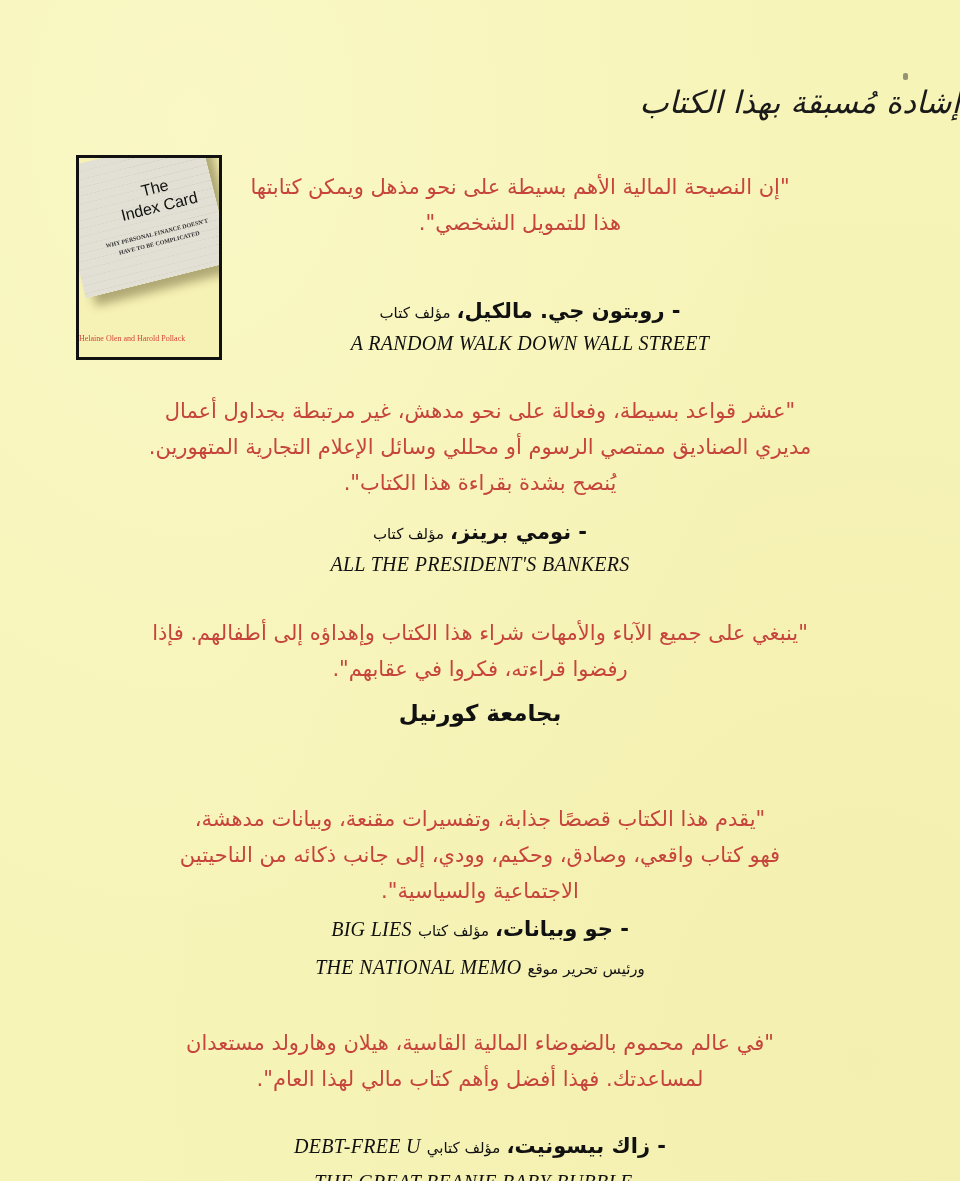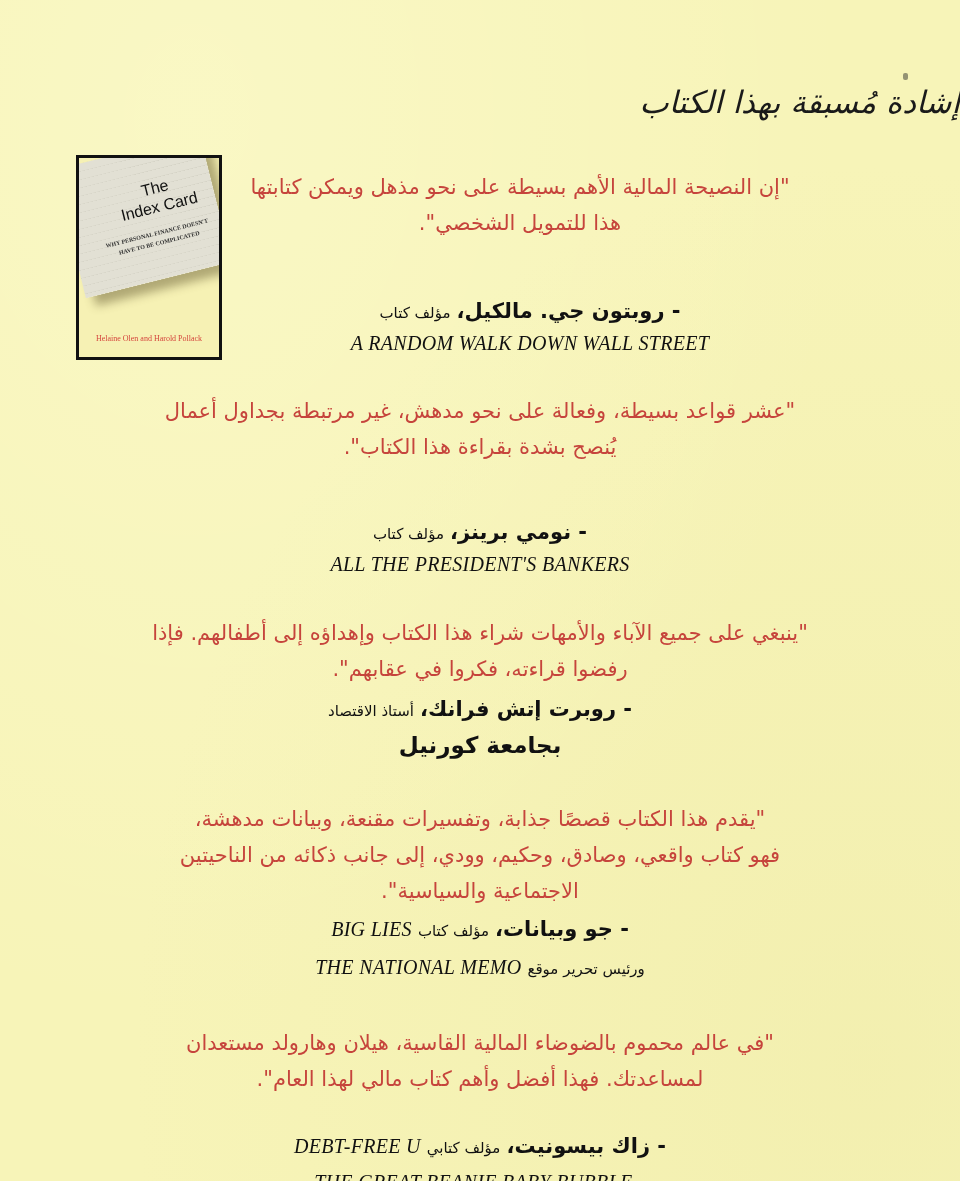--- a/index.html
+++ b/index.html
@@ -32,21 +32,21 @@
     position: absolute; left: 8px; top: 20px; width: 140px;
     transform: rotate(-14deg); text-align: center;
     font-family: "Liberation Sans", sans-serif; font-size: 16px; line-height: 19px; color: #111;
   }
   .cover .card-sub {
     position: absolute; left: 14px; top: 70px; width: 130px;
     transform: rotate(-14deg); text-align: center;
     font-family: "Liberation Serif", serif; font-size: 6px; line-height: 10px; color: #333; font-weight: bold;
   }
   .cover .authors {
-    position: absolute; left: 0; bottom: 14px; width: 100%; text-align: center;
+    position: absolute; left: 0; bottom: 14px; width: 100%; 
     font-family: "Liberation Serif", serif; font-size: 8px; color: #d5453c;
   }
   .block { position: absolute; left: 0; width: 960px; direction: rtl; text-align: center; }
   .quote {
     color: #c6443c; font-size: 21px; line-height: 36px;
   }
   .attr { font-size: 19px; line-height: 30px; color: #111; }
   .attr b { font-weight: bold; font-size: 21px; }
   .attr .role { font-size: 15px; }
   .booktitle {
@@ -87,42 +87,39 @@
     <div class="attr">
       <b>- روبتون جي. مالكيل،</b>
       <span class="role">مؤلف كتاب</span>
     </div>
     <div class="attr"><span class="booktitle">A RANDOM WALK DOWN WALL STREET</span></div>
   </div>
 
   <div class="block" style="top:393px;">
     <div class="quote">
       <span class="line">"عشر قواعد بسيطة، وفعالة على نحو مدهش، غير مرتبطة بجداول أعمال</span>
+      <span class="line">مديري الصناديق ممتصي الرسوم أو محللي وسائل الإعلام التجارية المتهورين.</span>
       <span class="line">يُنصح بشدة بقراءة هذا الكتاب".</span>
     </div>
   </div>
   <div class="block" style="top:517px;">
     <div class="attr">
       <b>- نومي برينز،</b>
       <span class="role">مؤلف كتاب</span>
     </div>
     <div class="attr"><span class="booktitle">ALL THE PRESIDENT'S BANKERS</span></div>
   </div>
 
   <div class="block" style="top:615px;">
     <div class="quote">
       <span class="line">"ينبغي على جميع الآباء والأمهات شراء هذا الكتاب وإهداؤه إلى أطفالهم. فإذا</span>
       <span class="line">رفضوا قراءته، فكروا في عقابهم".</span>
     </div>
   </div>
   <div class="block" style="top:694px;">
-    <div class="attr">
-      <b>- روبرت إتش فرانك،</b>
-      <span class="role">أستاذ الاقتصاد</span>
-    </div>
     <div class="attr" style="margin-top:4px;"><b style="font-size:23px;">بجامعة كورنيل</b></div>
   </div>
 
   <div class="block" style="top:801px;">
     <div class="quote">
       <span class="line">"يقدم هذا الكتاب قصصًا جذابة، وتفسيرات مقنعة، وبيانات مدهشة،</span>
       <span class="line">فهو كتاب واقعي، وصادق، وحكيم، وودي، إلى جانب ذكائه من الناحيتين</span>
       <span class="line">الاجتماعية والسياسية".</span>
     </div>
   </div>

